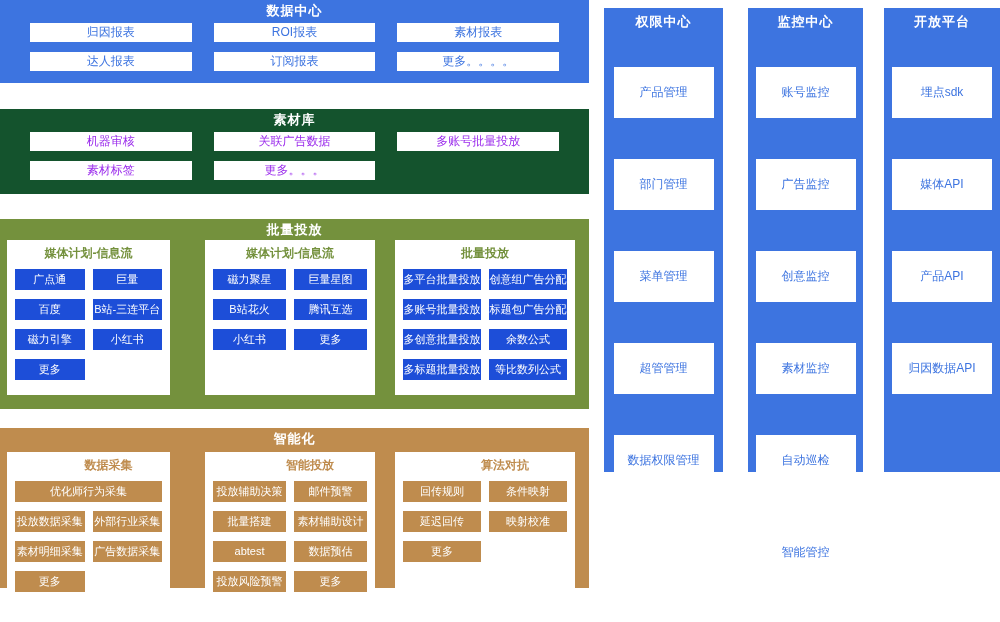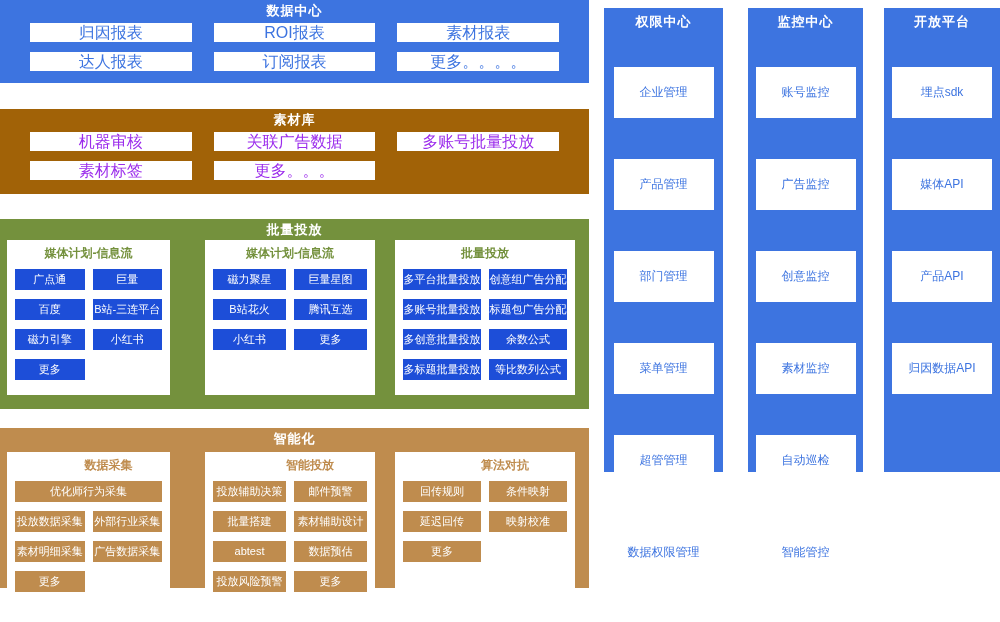--- a/index.html
+++ b/index.html
@@ -2,28 +2,28 @@
 <html><head>
 <meta charset="utf-8">
 <style>
   html,body{margin:0;padding:0;background:#fff;}
   body{font-family:"Liberation Sans","DejaVu Sans",sans-serif;}
   .stage{position:relative;width:1000px;height:622px;background:#fff;overflow:hidden;}
 
   
   .band{position:absolute;left:0;width:589px;}
   .band-blue{background:#3D74E0;top:0;height:83px;}
-  .band-purple{background:#a16207;top:109px;height:85px;}
+  .band-purple{background:#14532d;top:109px;height:85px;}
   .band-green{background:#74913D;top:219px;height:190px;}
   .band-brown{background:#BF8C4E;top:428px;height:160px;}
 
   .band-title{color:#fff;font-size:13px;font-weight:bold;text-align:center;margin-top:3px;height:15px;line-height:15px;letter-spacing:1px;}
 
   .btn-grid{display:grid;grid-template-columns:repeat(3,1fr);column-gap:22px;row-gap:10px;padding:0 30px;margin-top:5px;}
-  .white-btn{background:#fff;height:19px;line-height:19px;text-align:center;font-size:16px;}
+  .white-btn{background:#fff;height:19px;line-height:19px;text-align:center;font-size:12px;}
   .band-blue .white-btn{color:#3D74E0;}
   .band-purple .white-btn{color:#9B2CEC;}
 
   
   .panel{position:absolute;background:#fff;}
   .band-green .panel{top:21px;height:155px;}
   .band-brown .panel{top:24px;height:160px;}
   .panel-title{font-size:12px;font-weight:bold;text-align:center;margin:5px 0 8px 0;height:16px;line-height:16px;}
   .band-green .panel-title{color:#74913D;}
   .band-brown .panel-title{color:#BF8C4E;padding-left:40px;}
@@ -173,21 +173,20 @@
         </div>
         <div class="panel-row">
           <div class="chip">更多</div>
         </div>
       </div>
   </section>
 
   <aside class="vcol" style="left:604px;width:119px;">
     <div class="col-title">权限中心</div>
     <div class="col-cards">
-        <div class="col-card">企业管理</div>
         <div class="col-card">产品管理</div>
         <div class="col-card">部门管理</div>
         <div class="col-card">菜单管理</div>
         <div class="col-card">超管管理</div>
         <div class="col-card">数据权限管理</div>
       </div>
   </aside>
 
   <aside class="vcol" style="left:748px;width:115px;">
     <div class="col-title">监控中心</div>

